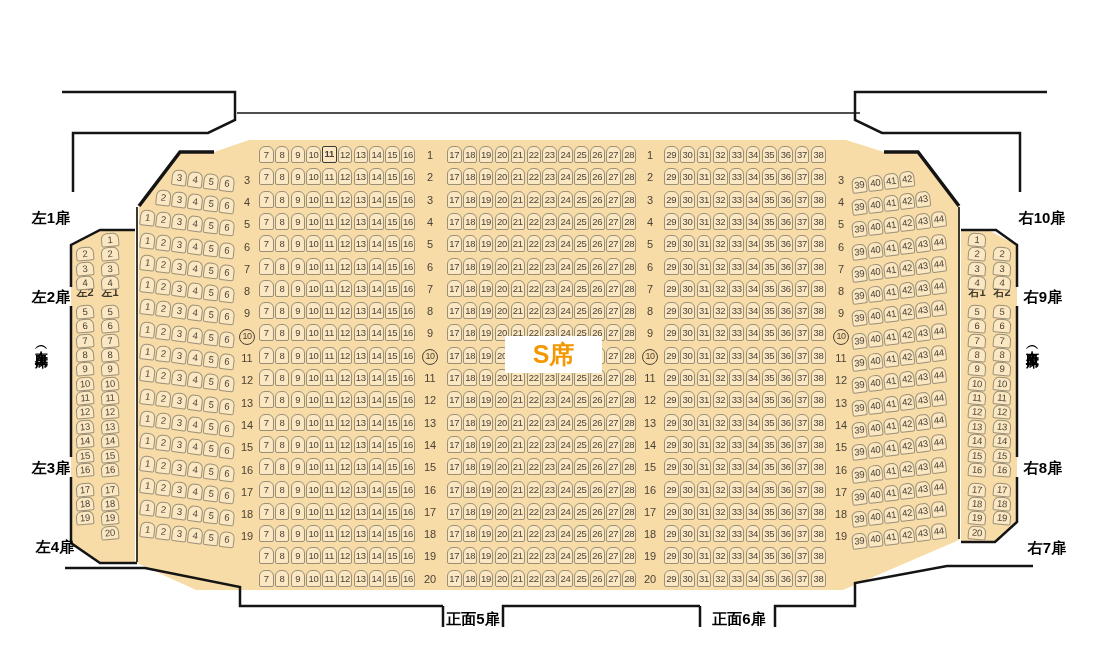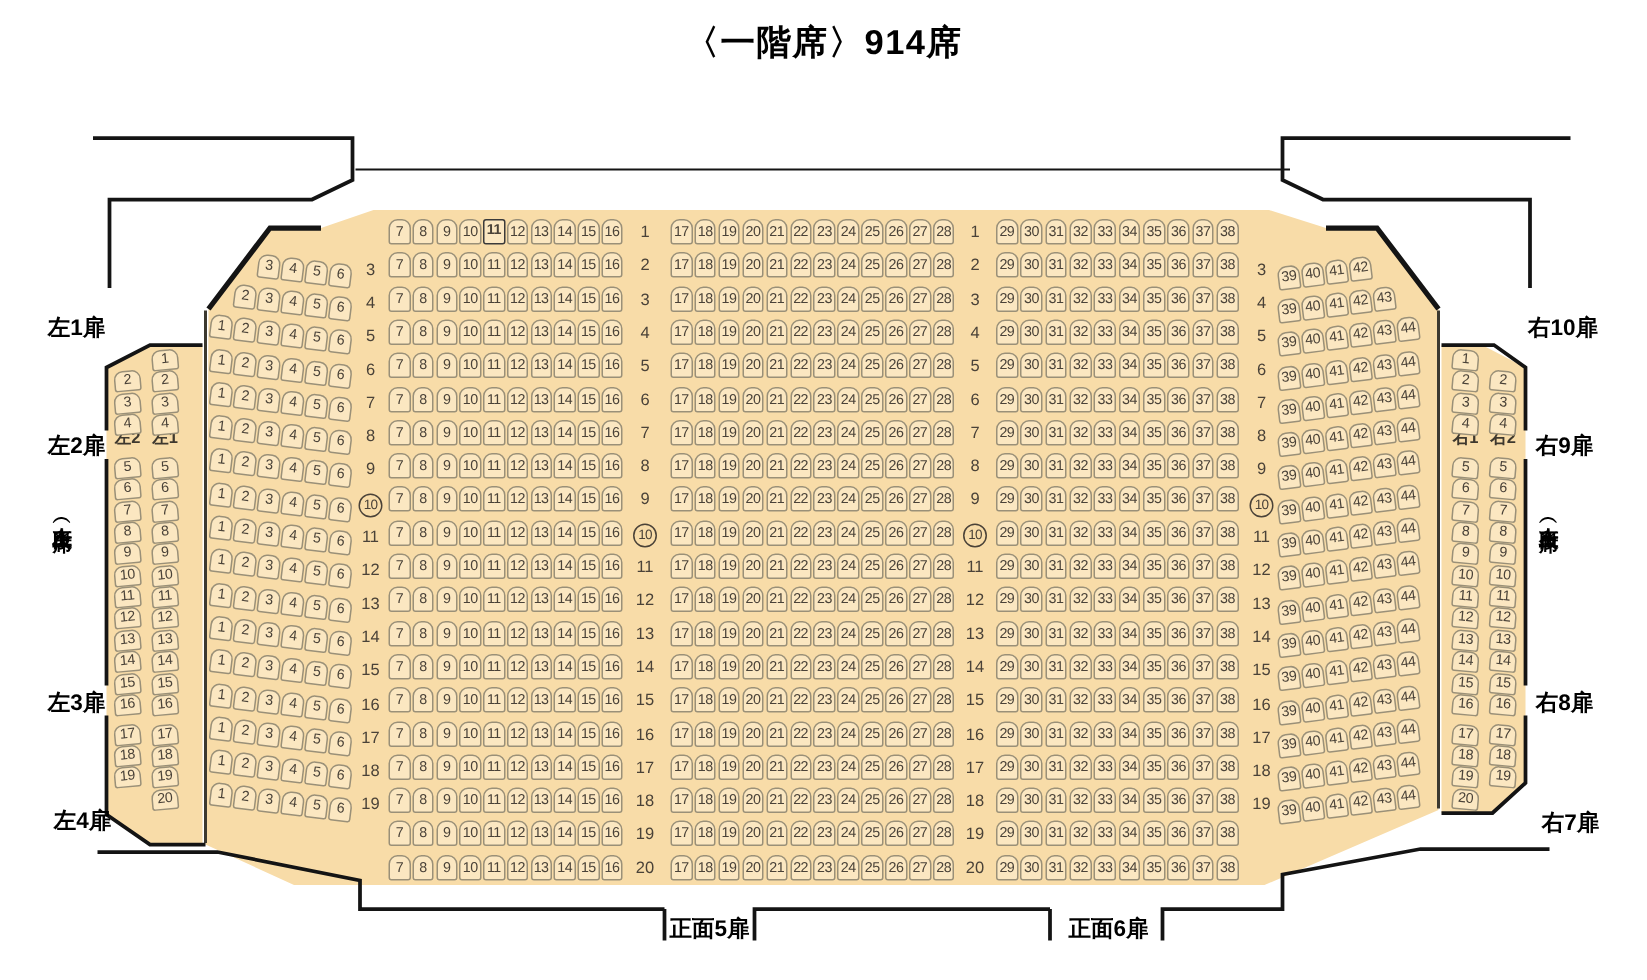--- a/index.html
+++ b/index.html
@@ -67,21 +67,20 @@
     <path d="M62,92 L235,92 L235,120 L208,133 L73,133 L73,192" stroke="#141414" stroke-width="2.5" fill="none"></path>
     <path d="M237,113 L860,113" stroke="#141414" stroke-width="1.3" fill="none"></path>
     <path d="M1047,92 L855,92 L855,120 L882,133 L1020,133 L1020,192" stroke="#141414" stroke-width="2.5" fill="none"></path>
     <path d="M214,152 L180,152 L139,206" stroke="#141414" stroke-width="3.5" fill="none"></path>
     <path d="M884,152 L918,152 L959,206" stroke="#141414" stroke-width="3.5" fill="none"></path>
     <path d="M65,568 L145,568 L240,587 L240,606 L443,606 M443,606 L443,627 M503,627 L503,606 L700,606 M700,606 L700,627 M775,627 L775,606 L855,606 L855,583 L947,566 L1033,566" stroke="#141414" stroke-width="2.5" fill="none"></path>
     <path d="M135,230 L100,230 L71,245 L71,287 M71,306 L71,457 M71,477 L71,543 L100,563 L137,563" stroke="#141414" stroke-width="2.5" fill="none"></path>
     <path d="M961,230 L996,230 L1017,245 L1017,287 M1017,306 L1017,457 M1017,477 L1017,522 L995,542 L961,542" stroke="#141414" stroke-width="2.5" fill="none"></path>
   </svg>
 
-  <div class="title">〈一階席〉914席</div>
 
   <div class="door-label" style="left:14px;top:209px;width:74px;">左1扉</div>
   <div class="door-label" style="left:14px;top:288px;width:74px;">左2扉</div>
   <div class="tier-label" style="left:33px;top:340px;height:112px;">（左上段席）</div>
   <div class="door-label" style="left:14px;top:459px;width:74px;">左3扉</div>
   <div class="door-label" style="left:18px;top:538px;width:74px;">左4扉</div>
 
   <div class="door-label" style="left:1002px;top:209px;width:80px;">右10扉</div>
   <div class="door-label" style="left:1006px;top:288px;width:74px;">右9扉</div>
   <div class="tier-label" style="left:1024px;top:340px;height:112px;">（右上段席）</div>
@@ -1147,13 +1146,14 @@
       <div class="seat side" style="left: 993px; top: 405.45px; transform: rotate(5deg);">12</div>
       <div class="seat side" style="left: 993px; top: 419.8px; transform: rotate(5deg);">13</div>
       <div class="seat side" style="left: 993px; top: 434.15px; transform: rotate(5deg);">14</div>
       <div class="seat side" style="left: 993px; top: 448.5px; transform: rotate(5deg);">15</div>
       <div class="seat side" style="left: 993px; top: 462.85px; transform: rotate(5deg);">16</div>
       <div class="seat side" style="left: 993px; top: 483px; transform: rotate(5deg);">17</div>
       <div class="seat side" style="left: 993px; top: 497.2px; transform: rotate(5deg);">18</div>
       <div class="seat side" style="left: 993px; top: 511.4px; transform: rotate(5deg);">19</div>
     </div>
 
+  <div class="s-badge">S席</div>
 </div>
 
 </body></html>

